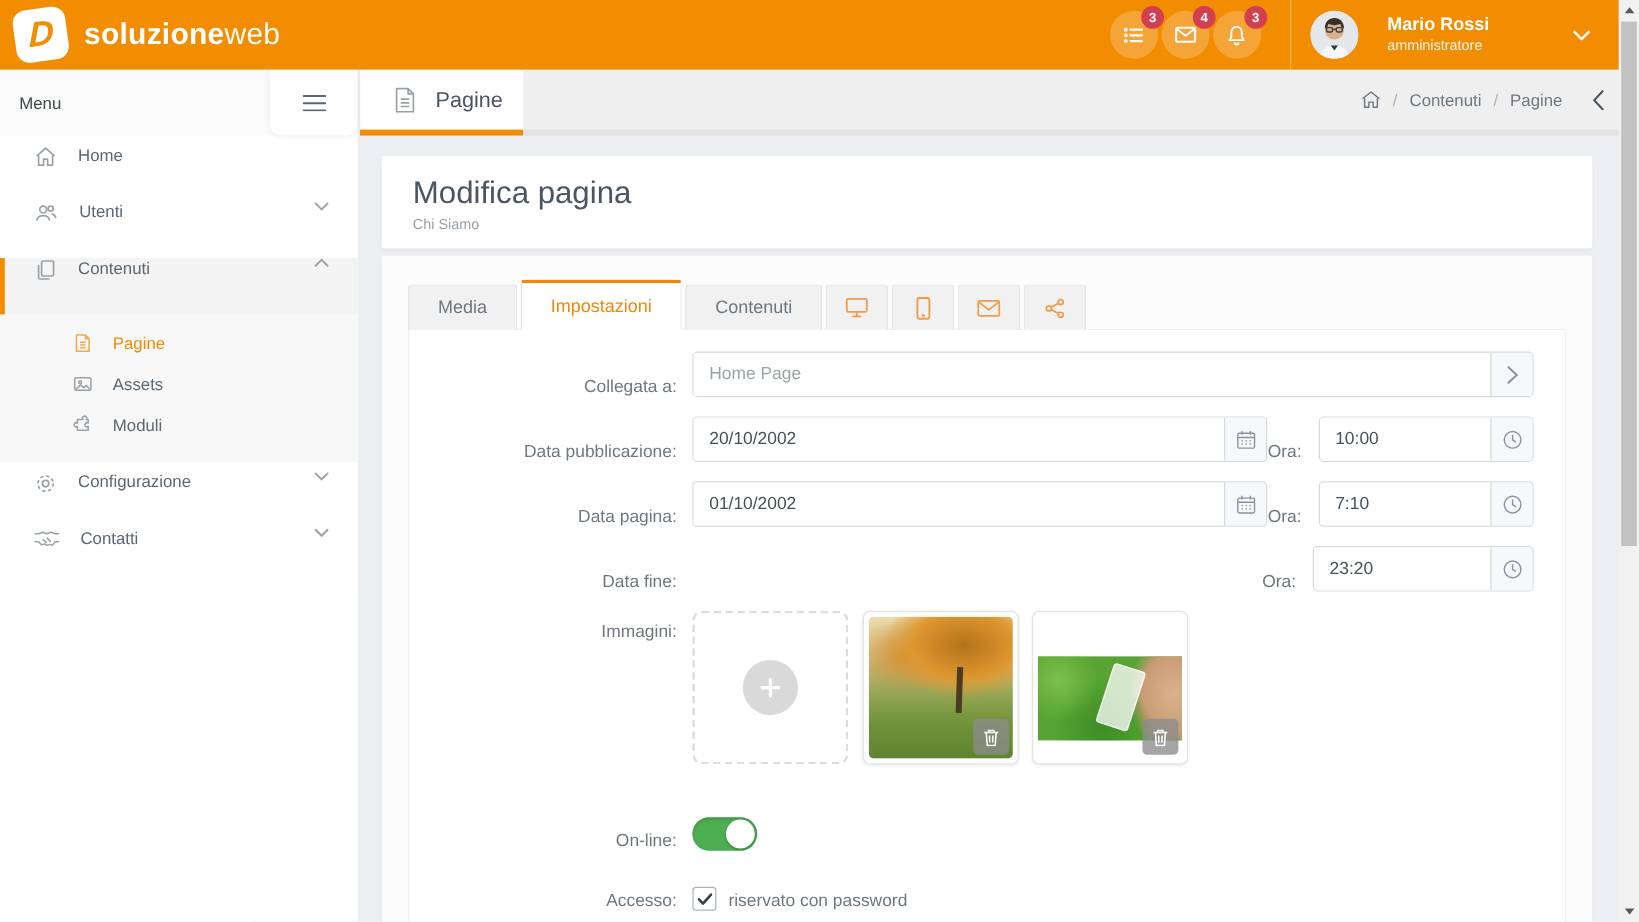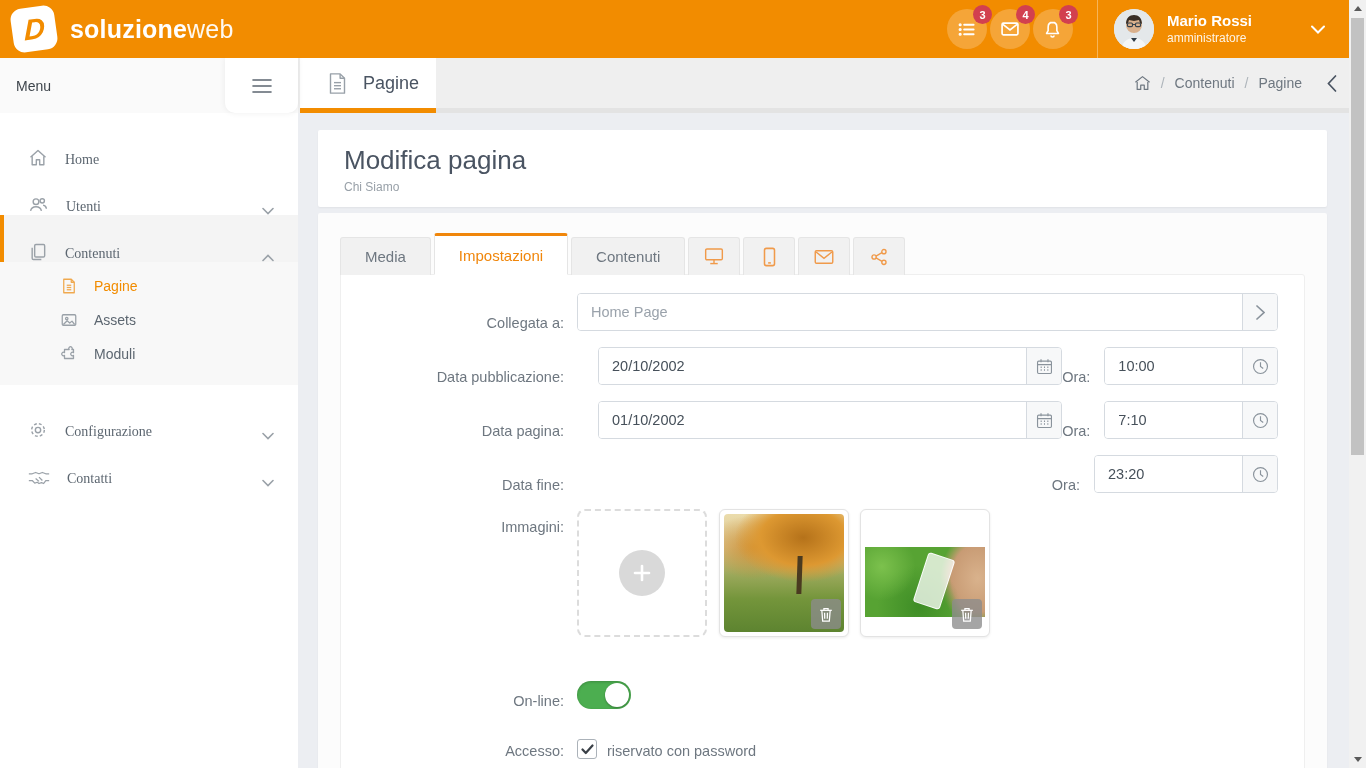--- a/index.html
+++ b/index.html
@@ -19,34 +19,34 @@
   .header { position:absolute; left:0; top:0; right:17px; height:58px; background:#F28C00; display:flex; align-items:center; padding:0 10px 0 12px; z-index:50; }
   .logo { display:flex; align-items:center; }
   .logo-mark { width:44px; height:44px; background:#fff; border-radius:11px; transform:rotate(-8deg); display:flex; align-items:center; justify-content:center; }
   .logo-mark span { color:#F28C00; font-weight:bold; font-style:italic; font-size:29px; transform:skew(-8deg); line-height:1; }
   .logo-text { margin-left:14px; font-size:25px; color:#fff; letter-spacing:.2px; }
   .logo-text b { font-weight:bold; } .logo-text i { font-style:normal; font-weight:300; opacity:.95; }
   .hdr-icons { margin-left:auto; display:flex; gap:3px; margin-right:24px; }
   .hdr-icon-btn { position:relative; width:40px; height:40px; border-radius:50%; background:rgba(255,255,255,.22); display:flex; align-items:center; justify-content:center; cursor:pointer; }
   .badge { position:absolute; top:-4px; right:-5px; min-width:19px; height:19px; padding:0 5px; border-radius:10px; background:#D2404F; color:#fff; font-size:11px; font-weight:bold; display:flex; align-items:center; justify-content:center; }
   .hdr-divider { width:1px; align-self:stretch; background:rgba(255,255,255,.35); margin-right:16px; }
-  .hdr-user { display:flex; align-items:center; gap:13px; padding-right:6px; }
+  .hdr-user { display:flex; align-items:center; gap:24px; padding-right:6px; }
   .avatar { width:40px; height:40px; border-radius:50%; overflow:hidden; background:#E4E8EA; flex:none; }
   .user-meta { color:#fff; line-height:1.25; }
   .user-name { font-size:15px; font-weight:bold; }
   .user-role { font-size:12px; opacity:.9; }
   .user-caret { margin-left:46px; margin-right:8px; }
 
   
   .sidebar { position:absolute; left:0; top:58px; width:298px; bottom:0; background:#fff; z-index:10; }
   .sidebar-head { height:55px; background:#FAFAFA; display:flex; align-items:center; justify-content:space-between; padding-left:16px; }
   .menu-title { font-size:14px; color:#3E454C; }
   .burger-box { width:73px; height:55px; background:#fff; border-radius:0 0 10px 10px; box-shadow:0 0 6px rgba(0,0,0,.07); display:flex; align-items:center; justify-content:center; cursor:pointer; }
   .side-nav { background:#fff; }
-  .side-item { height:47px; display:flex; align-items:flex-end; padding-left:28px; position:relative; cursor:pointer;font-family:Liberation Serif, serif; }
+  .side-item { height:47px; display:flex; align-items:flex-start; padding-left:28px; position:relative; cursor:pointer; }
   .side-item .lbl { margin-left:17px; font-size:14px; color:#5C6670; }
   .side-item .caret { position:absolute; right:24px; }
   .side-item.active { background:#F4F4F4; border-left:4px solid #F28C00; padding-left:24px; }
   .side-item.first { margin-top:8px; }
   .submenu { background:#F8F8F8; padding:7px 0 14px; }
   .sub-item { height:34px; display:flex; align-items:center; padding-left:60px; cursor:pointer; }
   .sub-item .lbl { margin-left:16px; font-size:14px; color:#5C6670; }
   .sub-item.active .lbl { color:#F28C00; }
 
   
@@ -74,21 +74,21 @@
   .tab-panel { position:relative; z-index:1; background:#fff; border:1px solid #EFEFEF; border-radius:0 3px 3px 3px; padding:2px 0 26px; }
 
   
   .form-row { display:flex; align-items:flex-end; margin:16px 14px 16px 0; }
   .f-label { width:236px; text-align:right; padding-right:13px; color:#6E7780; font-size:14.5px; flex:none; }
   .igroup { display:flex; border:1px solid #D5DAE0; border-radius:4px; height:38px; background:#fff; overflow:hidden; }
   .igroup input { flex:1; border:none; outline:none; padding:0 13px; font-size:14.5px; color:#46505A; font-family:inherit; background:#fff; min-width:0; }
   .igroup input.muted { color:#9AA2AB; }
   .addon { width:35px; flex:none; border-left:1px solid #D5DAE0; background:#F7F8F9; display:flex; align-items:center; justify-content:center; cursor:pointer; }
   .g-linked { flex:1; margin-right:12px; }
-  .g-date { width:492px;margin-left:21px; }
+  .g-date { width:492px; }
   .ora-label { margin-left:auto; color:#6E7780; font-size:14.5px; padding-right:14px; }
   .g-time { width:184px; margin-right:12px; }
 
   
   .row-images { align-items:flex-start; }
   .row-images .f-label { padding-top:10px; }
   .upload-box { width:130px; height:128px; border:2px dashed #DCDCDC; border-radius:8px; background:#fff; display:flex; align-items:center; justify-content:center; margin-right:12px; cursor:pointer; }
   .plus-btn { width:46px; height:46px; border-radius:50%; background:#D9D9D9; display:flex; align-items:center; justify-content:center; }
   .thumb { width:130px; height:128px; background:#fff; border:1px solid #E3E3E3; border-radius:6px; position:relative; padding:4px; box-shadow:0 1px 3px rgba(0,0,0,.08); margin-right:11px; }
   .photo-tree { width:100%; height:100%; border-radius:4px; position:relative; overflow:hidden;

